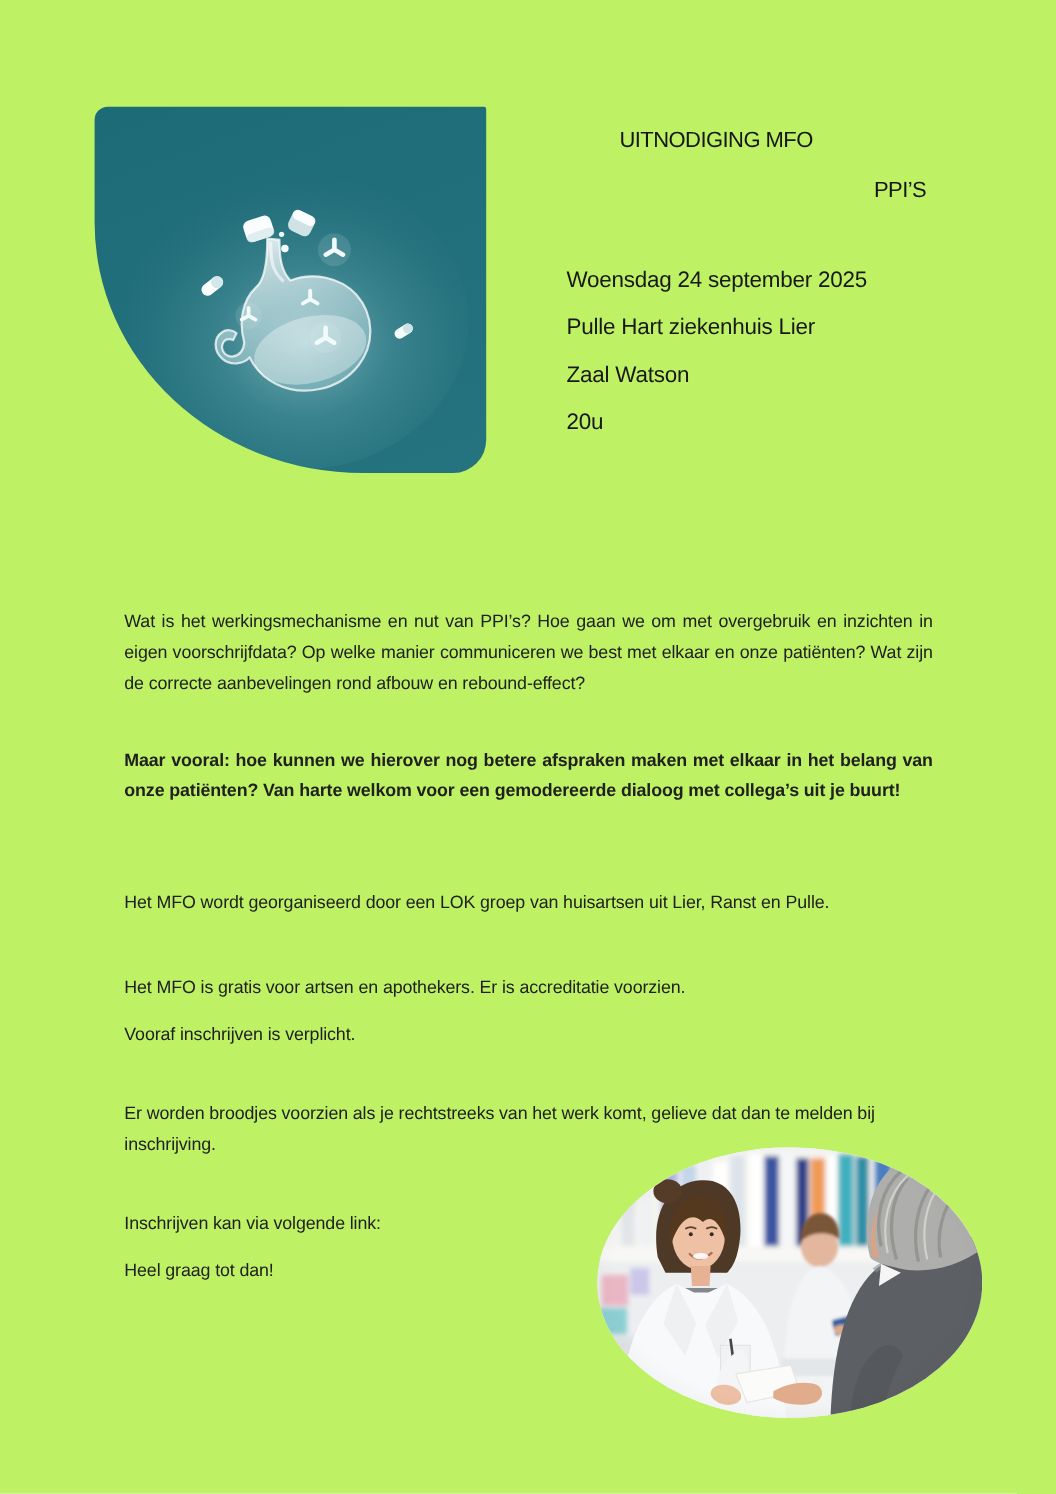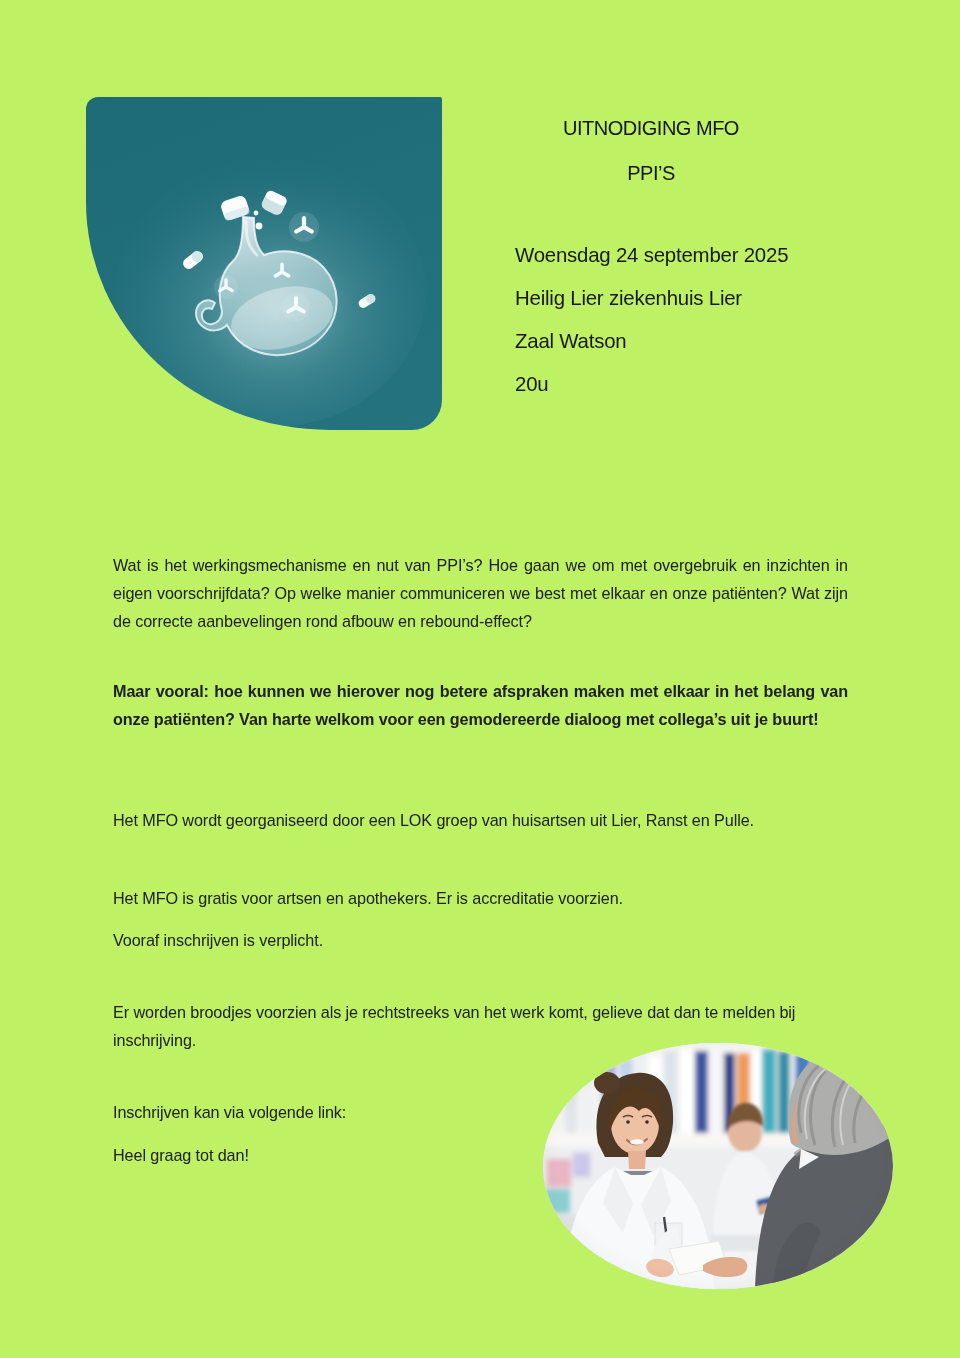--- a/index.html
+++ b/index.html
@@ -18,21 +18,21 @@
     overflow:hidden;
     background:linear-gradient(160deg,#1d6b77 0%,#216f7b 45%,#25737f 100%);
   }
   .hero svg{display:block;width:100%;height:100%;}
   
   .doc-title,.doc-subtitle{
     position:absolute;left:460px;width:382px;text-align:center;
     font-size:20px;letter-spacing:-0.5px;color:#161616;line-height:24px;
   }
   .doc-title{top:116px;}
-  .doc-subtitle{top:161px;}
+  .doc-subtitle{top:161px;text-align:right;}
   
   .event{
     position:absolute;left:515px;top:234px;
     font-size:20.4px;line-height:43px;letter-spacing:-0.2px;color:#181818;
   }
   
   .para{
     position:absolute;left:113px;width:735px;
     font-size:16.2px;line-height:28px;letter-spacing:-0.1px;color:#202020;
     white-space:pre-wrap;
@@ -121,21 +121,21 @@
           </g>
       </g>
     </svg>
   </div>
 
   <div class="doc-title">UITNODIGING MFO</div>
   <div class="doc-subtitle">PPI’S</div>
 
   <div class="event">
     <div>Woensdag 24 september 2025</div>
-    <div>Heilig Lier ziekenhuis Lier</div>
+    <div>Pulle Hart ziekenhuis Lier</div>
     <div>Zaal Watson</div>
     <div>20u</div>
   </div>
 
   <div class="para just p2">Wat is het werkingsmechanisme en nut van PPI’s? Hoe gaan we om met overgebruik en inzichten in eigen voorschrijfdata? Op welke manier communiceren we best met elkaar en onze patiënten? Wat zijn de correcte aanbevelingen rond afbouw en rebound-effect?</div>
   <div class="para just p3">Maar vooral: hoe kunnen we hierover nog betere afspraken maken met elkaar in het belang van onze patiënten? Van harte welkom voor een gemodereerde dialoog met collega’s uit je buurt!</div>
   <div class="para p4">Het MFO wordt georganiseerd door een LOK groep van huisartsen uit Lier, Ranst en Pulle.</div>
   <div class="para p5">Het MFO is gratis voor artsen en apothekers. Er is accreditatie voorzien.</div>
   <div class="para p7">Er worden broodjes voorzien als je rechtstreeks van het werk komt, gelieve dat dan te melden bij inschrijving.</div>
   <div class="para p6">Vooraf inschrijven is verplicht.</div>

